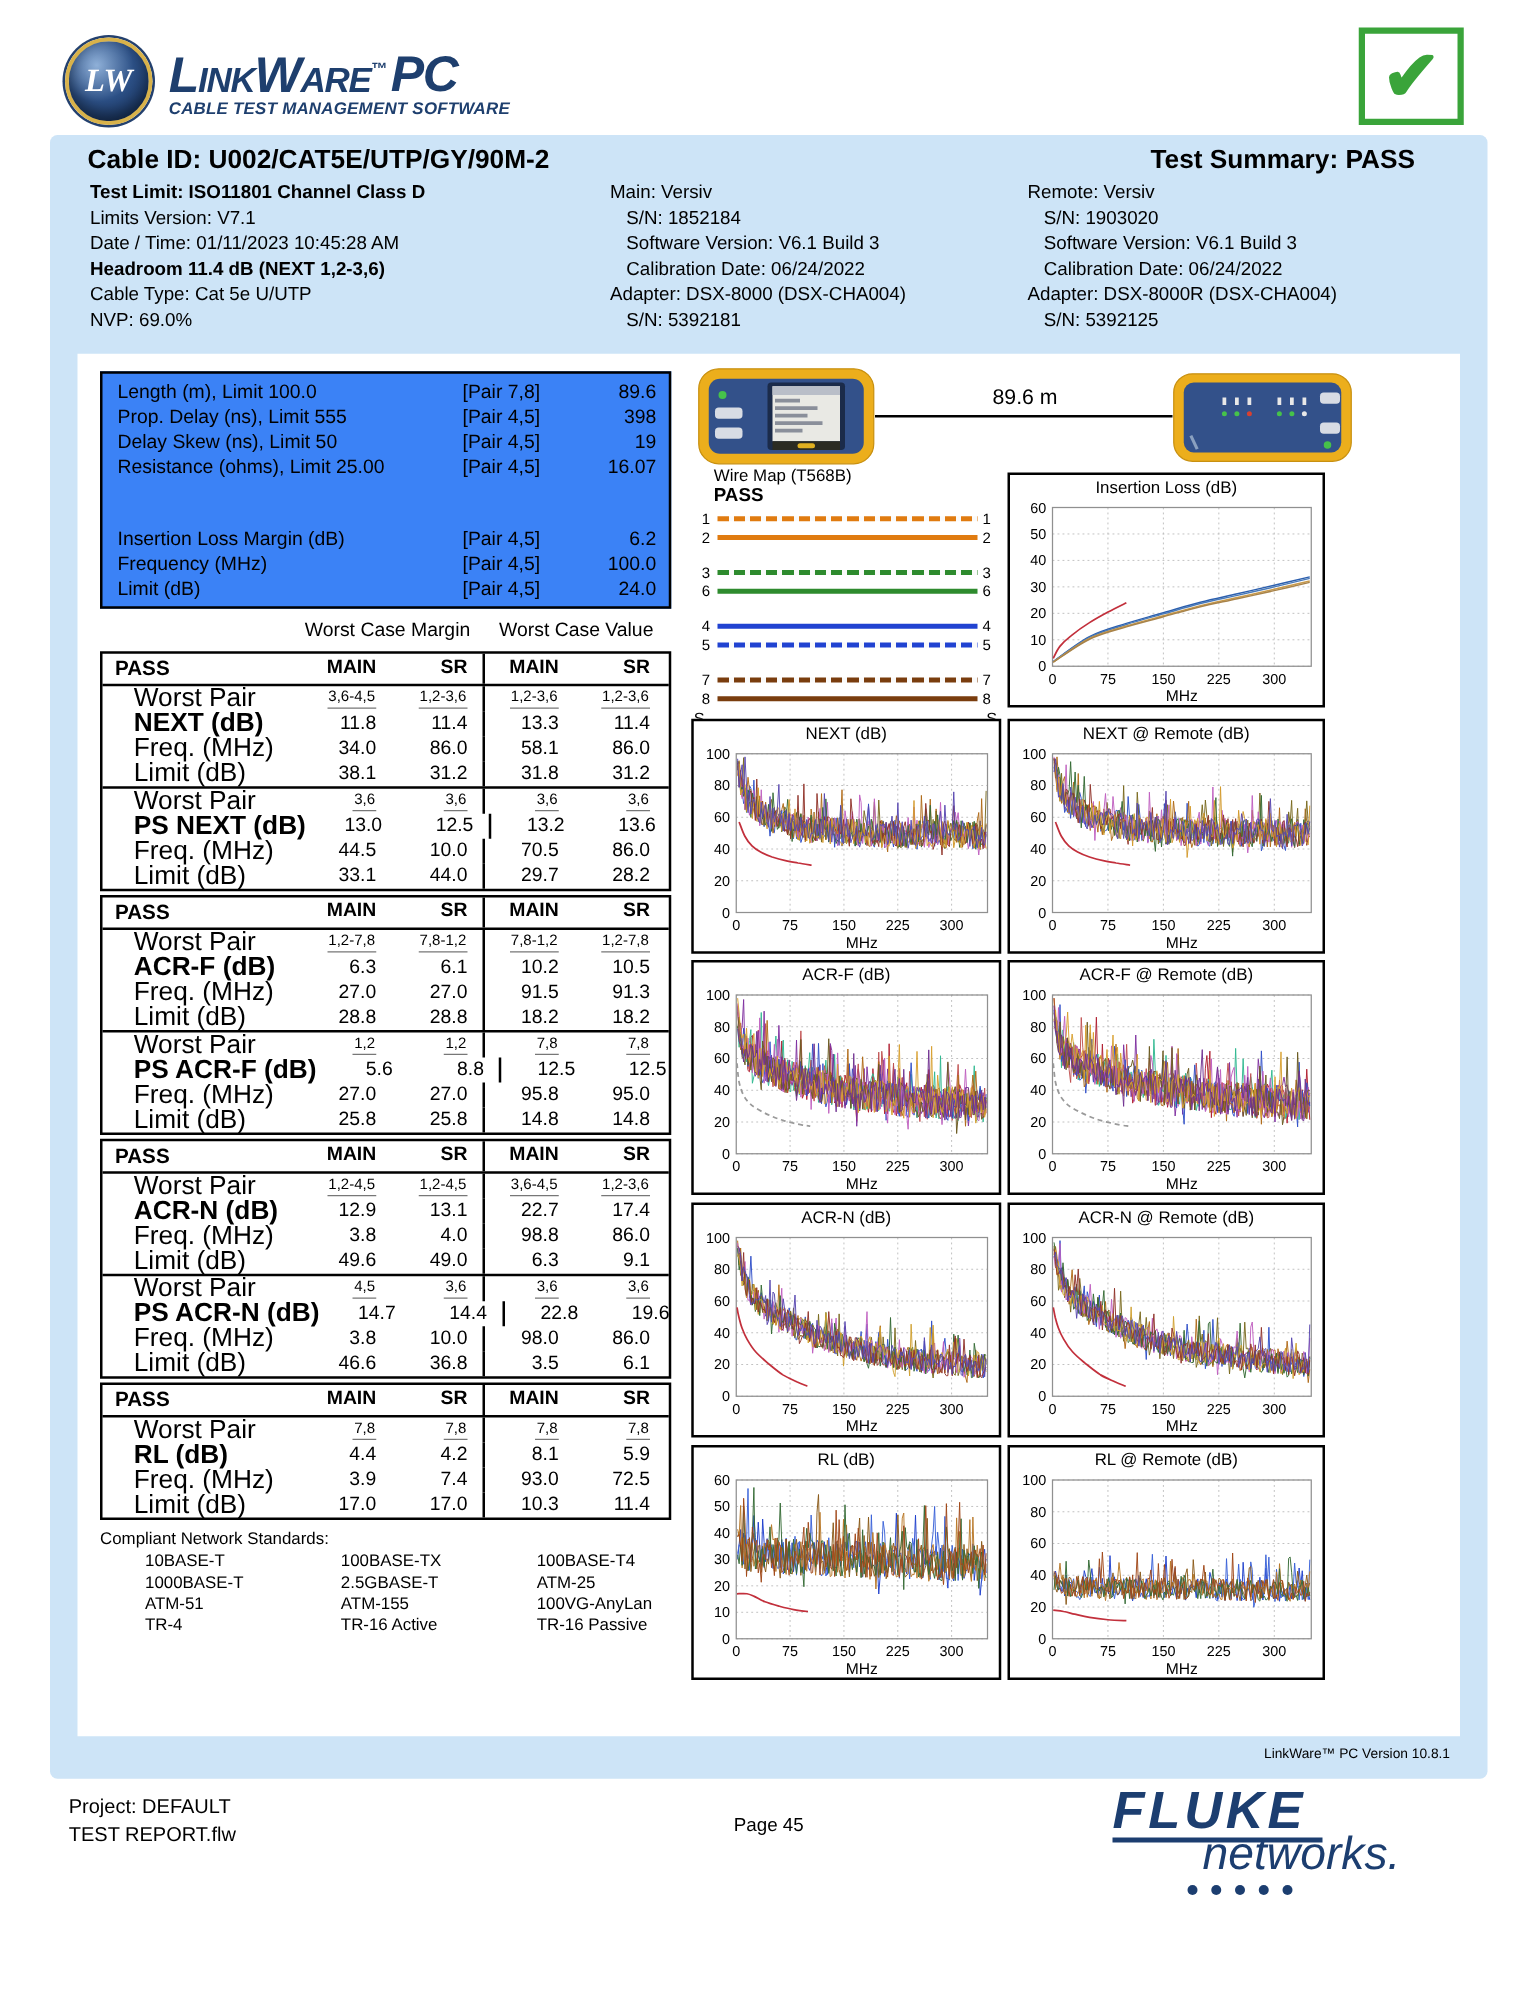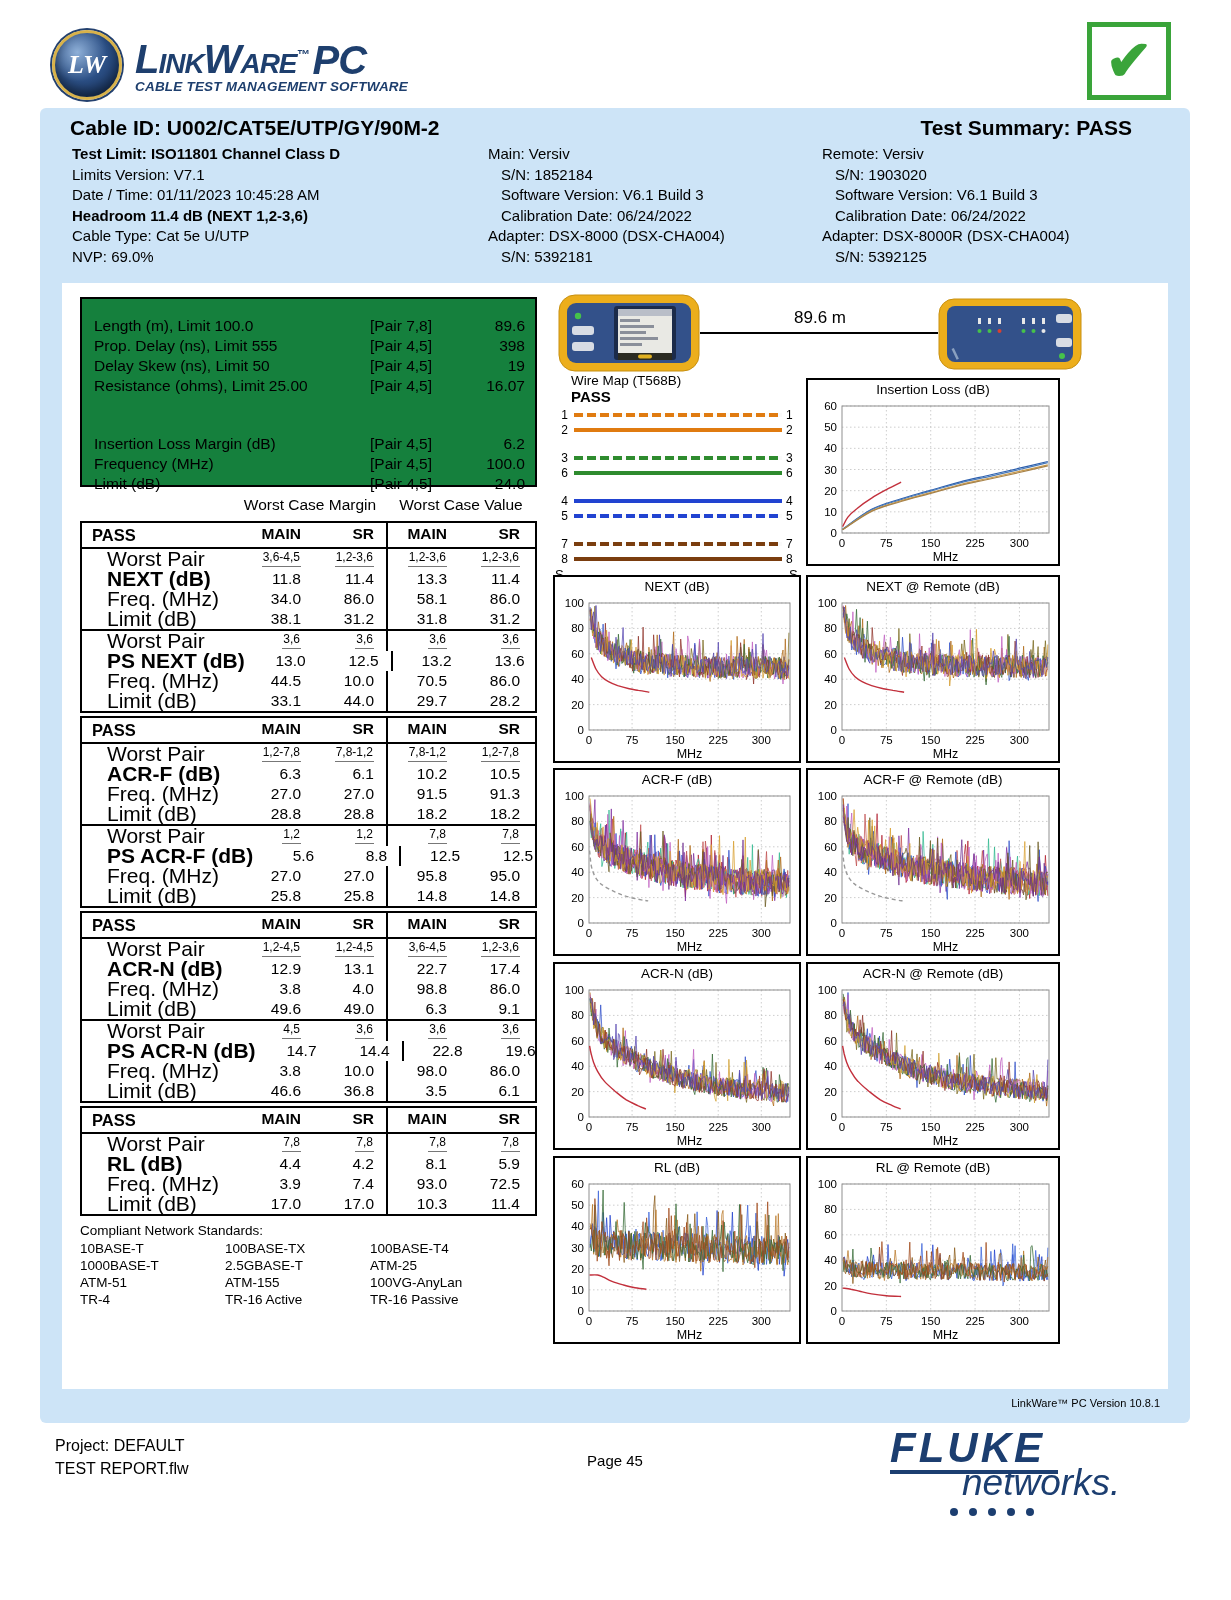--- a/index.html
+++ b/index.html
@@ -32,21 +32,21 @@
   .test-summary{position:absolute;left:700px;top:116px;width:432px;text-align:right;font-size:21px;font-weight:bold;}
   .hdr-col{position:absolute;font-size:15px;line-height:20.5px;}
   #hdr-left{left:72px;top:144px;width:400px;}
   #hdr-main{left:488px;top:144px;width:320px;}
   #hdr-remote{left:822px;top:144px;width:345px;}
   .hdr-line.bold{font-weight:bold;}
   .hdr-line.indent{padding-left:13px;}
 
   
   #summary-box{position:absolute;left:80px;top:297px;width:457px;height:190px;border:2.5px solid #000;
-    background:#15803d;box-sizing:border-box;padding-top:17px;}
+    background:#3b82f6;box-sizing:border-box;padding-top:5px;}
   .sum-row{position:relative;height:20px;font-size:15.5px;}
   .sum-row .lbl{position:absolute;left:12px;top:1px;}
   .sum-row .pair{position:absolute;left:288px;top:1px;}
   .sum-row .val{position:absolute;right:10px;top:1px;}
   .sum-spacer{height:38px;}
 
   #wc-head{position:absolute;left:80px;top:496px;width:457px;font-size:15.5px;}
   .wc-m{position:absolute;left:150px;width:160px;text-align:center;}
   .wc-v{position:absolute;left:305px;width:152px;text-align:center;}
 
@@ -62,21 +62,21 @@
   .rt-label.bold{font-weight:bold;}
   .rt-cell{flex:0 0 73px;text-align:right;padding-right:12px;font-size:15.5px;line-height:20px;box-sizing:border-box;}
   .rt-row.small .rt-cell{font-size:12px;line-height:17px;}
   .rt-row.small .rt-cell span{display:inline-block;border-bottom:1px solid #777;padding:0 1px;}
   .vdiv{border-left:2px solid #000;}
 
   
   #standards-root{position:absolute;left:80px;top:1222px;width:470px;font-size:13.5px;line-height:17px;}
   .std-title{margin-bottom:1px;}
   .std-row{display:flex;}
-  .std-cell{width:145px;}
+  .std-cell{width:145px;margin-left:36px;}
 
   
   #devices{position:absolute;left:553px;top:292px;width:534px;height:84px;}
   #link-line{position:absolute;left:147px;top:40px;width:238px;height:2px;background:#000;}
   #link-label{position:absolute;left:200px;top:16px;width:134px;text-align:center;font-size:17px;}
 
   
   #wiremap-root{position:absolute;left:553px;top:373px;width:250px;height:205px;}
   .wm-title{position:absolute;left:18px;top:0;font-size:13.5px;}
   .wm-status{position:absolute;left:18px;top:15px;font-size:15px;font-weight:bold;}

